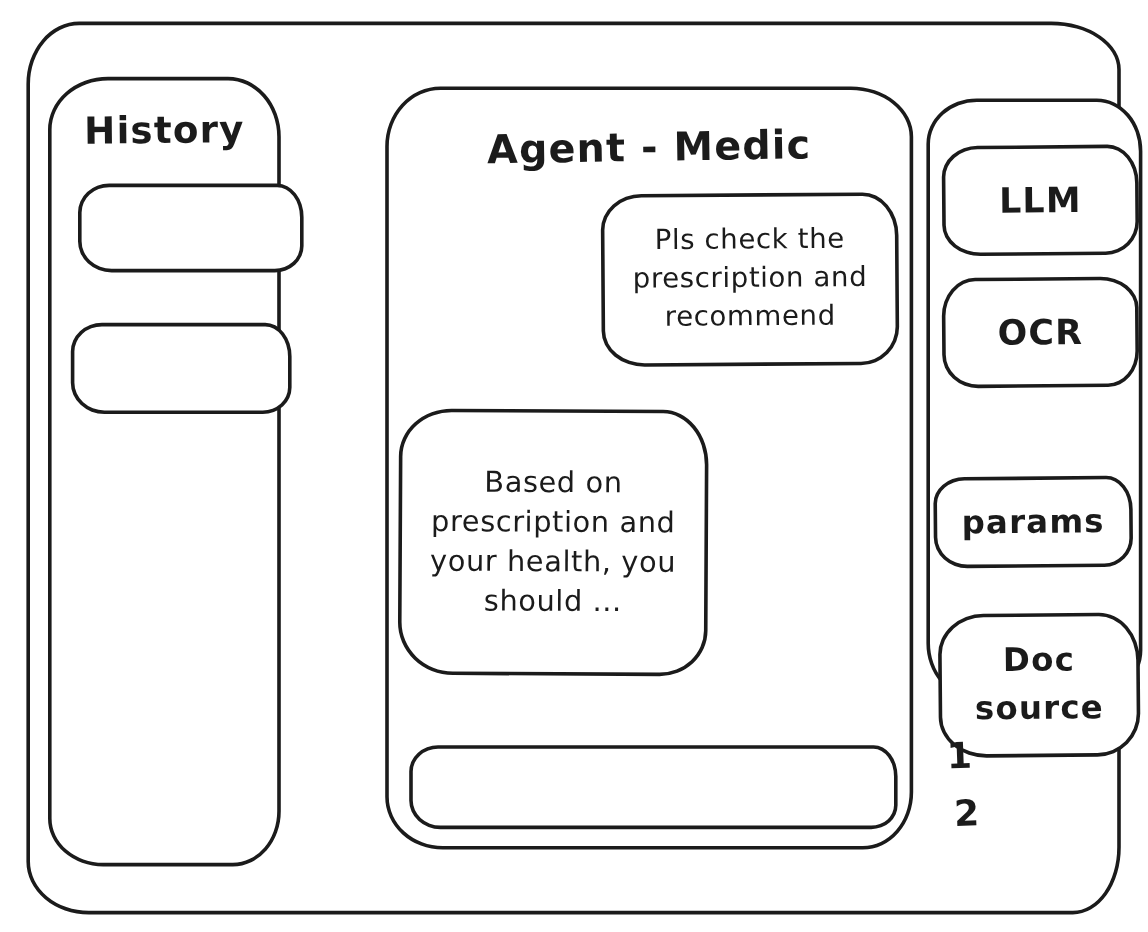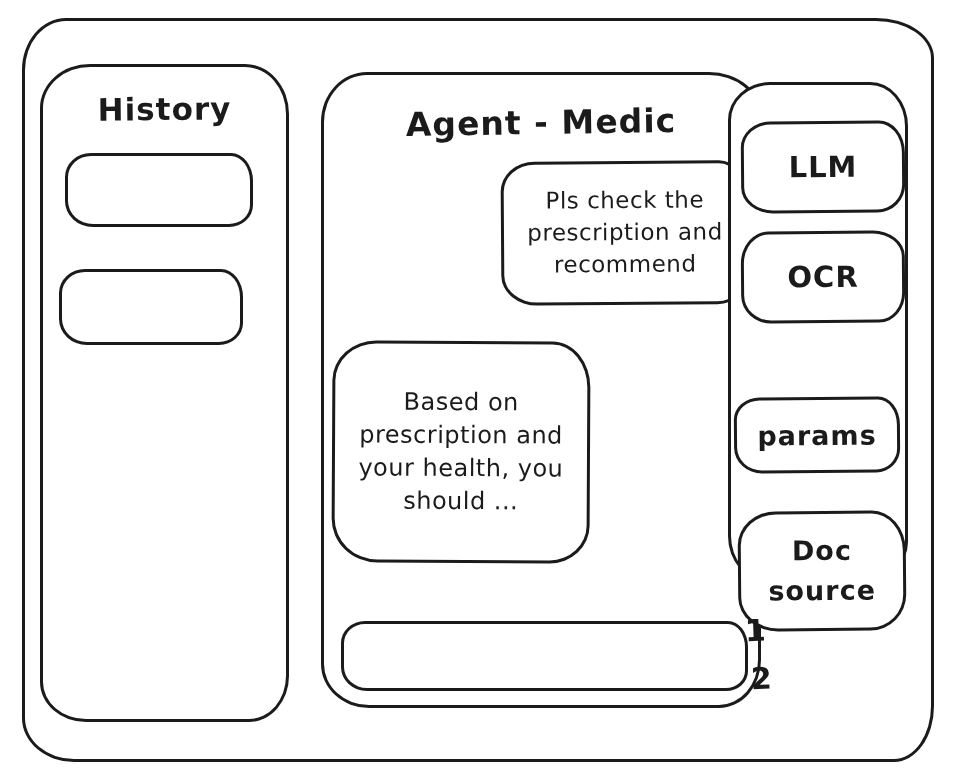--- a/index.html
+++ b/index.html
@@ -20,30 +20,30 @@
     border: 3px solid #1b1b1b;
     background: #ffffff;
   }
   
   .frame-outer {
     left: 22px; top: 18px; width: 912px; height: 744px;
     border-width: 3.5px;
     border-radius: 44px 58px 40px 52px / 52px 40px 56px 44px;
   }
   .panel-history {
-    left: 40px; top: 64px; width: 249px; height: 658px;
+    left: 40px; top: 64px; width: 194px; height: 658px;
     border-radius: 50px 44px 40px 46px / 44px 50px 46px 40px;
   }
   .panel-chat {
     left: 276px; top: 72px; width: 440px; height: 636px;
     border-radius: 46px 52px 42px 48px / 50px 42px 48px 44px;
     margin-left: 45px;
   }
   .panel-tools {
-    left: 728px; top: 82px; width: 180px; height: 500px;
+    left: 772px; top: 82px; width: 180px; height: 500px;
     border-radius: 42px 38px 44px 40px / 38px 44px 40px 46px;
     padding-left: 39px;
   }
   .panel-title {
     position: absolute;
     width: 100%;
     text-align: center;
     font-weight: 700;
     letter-spacing: 1px;
     transform: rotate(-0.6deg);

